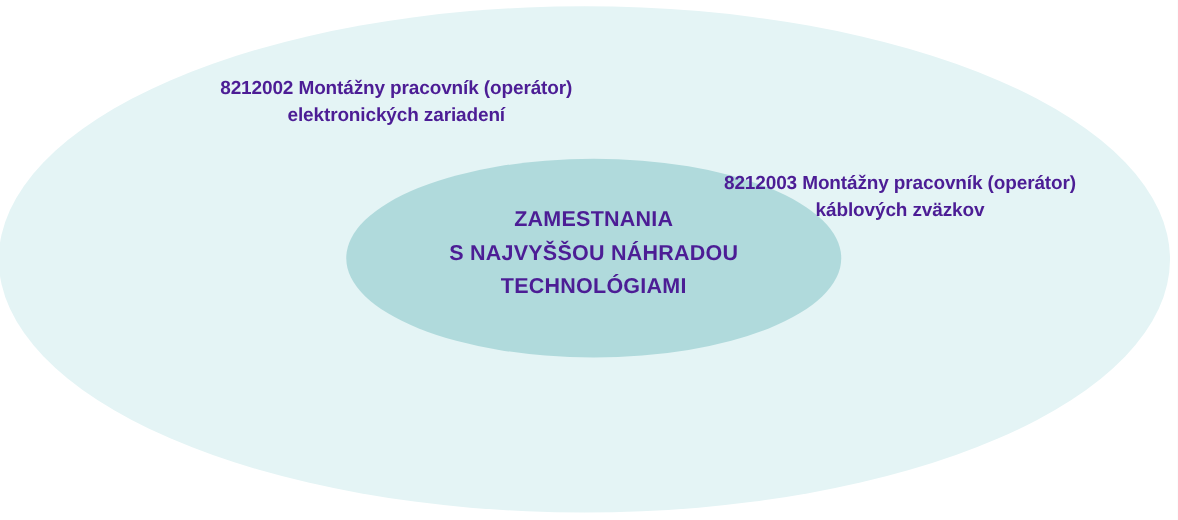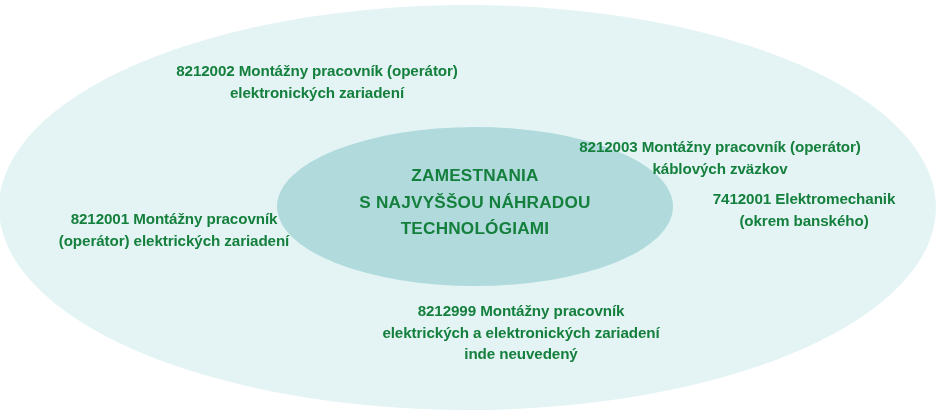--- a/index.html
+++ b/index.html
@@ -35,21 +35,21 @@
     left: 277px;
     top: 127px;
     width: 396px;
     height: 159px;
     background: #b0dadc;
   }
 
   
   .label {
     position: absolute;
-    color: #15803d;
+    color: #4c1d95;
     font-weight: bold;
     text-align: center;
     line-height: 1.42;
     white-space: pre-line;
     letter-spacing: -0.1px;
   }
   .outer-label {
     font-size: 15.2px;
   }
   #center-label {
@@ -75,27 +75,20 @@
   <div class="ellipse" id="outer-ellipse"></div>
 
   <div class="ellipse" id="inner-ellipse"></div>
 
   <div class="label outer-label" id="label-8212002">8212002 Montážny pracovník (operátor)
 elektronických zariadení</div>
 
   <div class="label outer-label" id="label-8212003">8212003 Montážny pracovník (operátor)
 káblových zväzkov</div>
 
-  <div class="label outer-label" id="label-7412001">7412001 Elektromechanik
-(okrem banského)</div>
 
-  <div class="label outer-label" id="label-8212001">8212001 Montážny pracovník
-(operátor) elektrických zariadení</div>
 
-  <div class="label outer-label" id="label-8212999">8212999 Montážny pracovník
-elektrických a elektronických zariadení
-inde neuvedený</div>
 
   <div class="label" id="center-label">ZAMESTNANIA
 S NAJVYŠŠOU  NÁHRADOU
 TECHNOLÓGIAMI</div>
 
 </div>
 
 </body></html>

